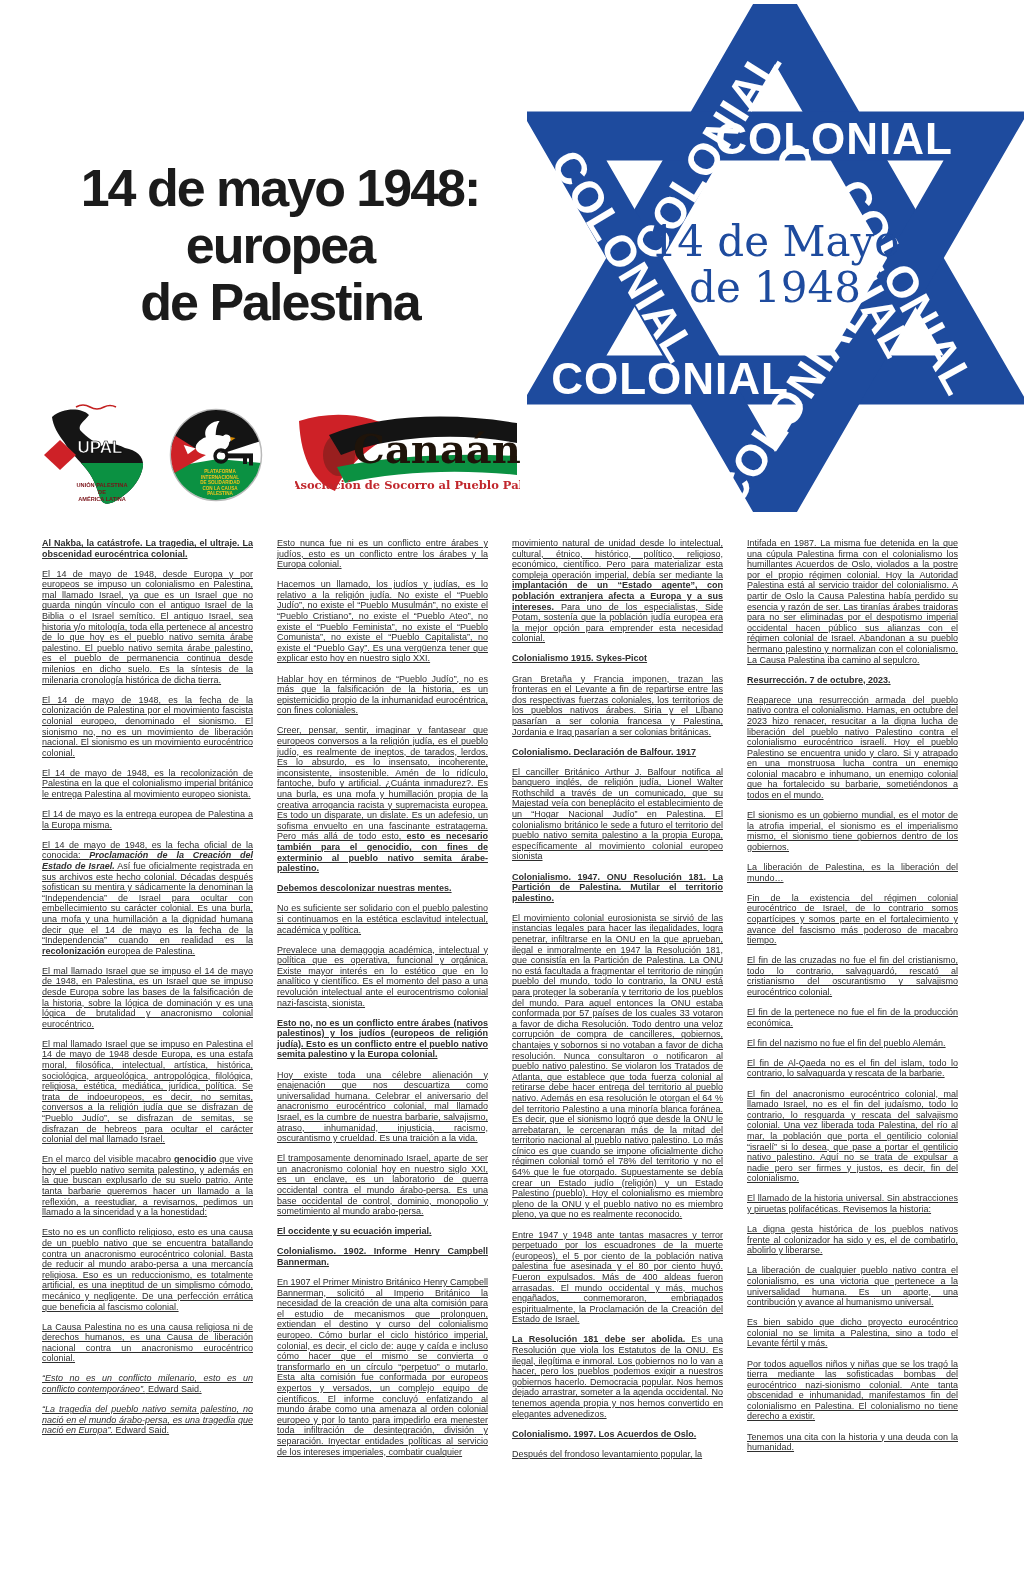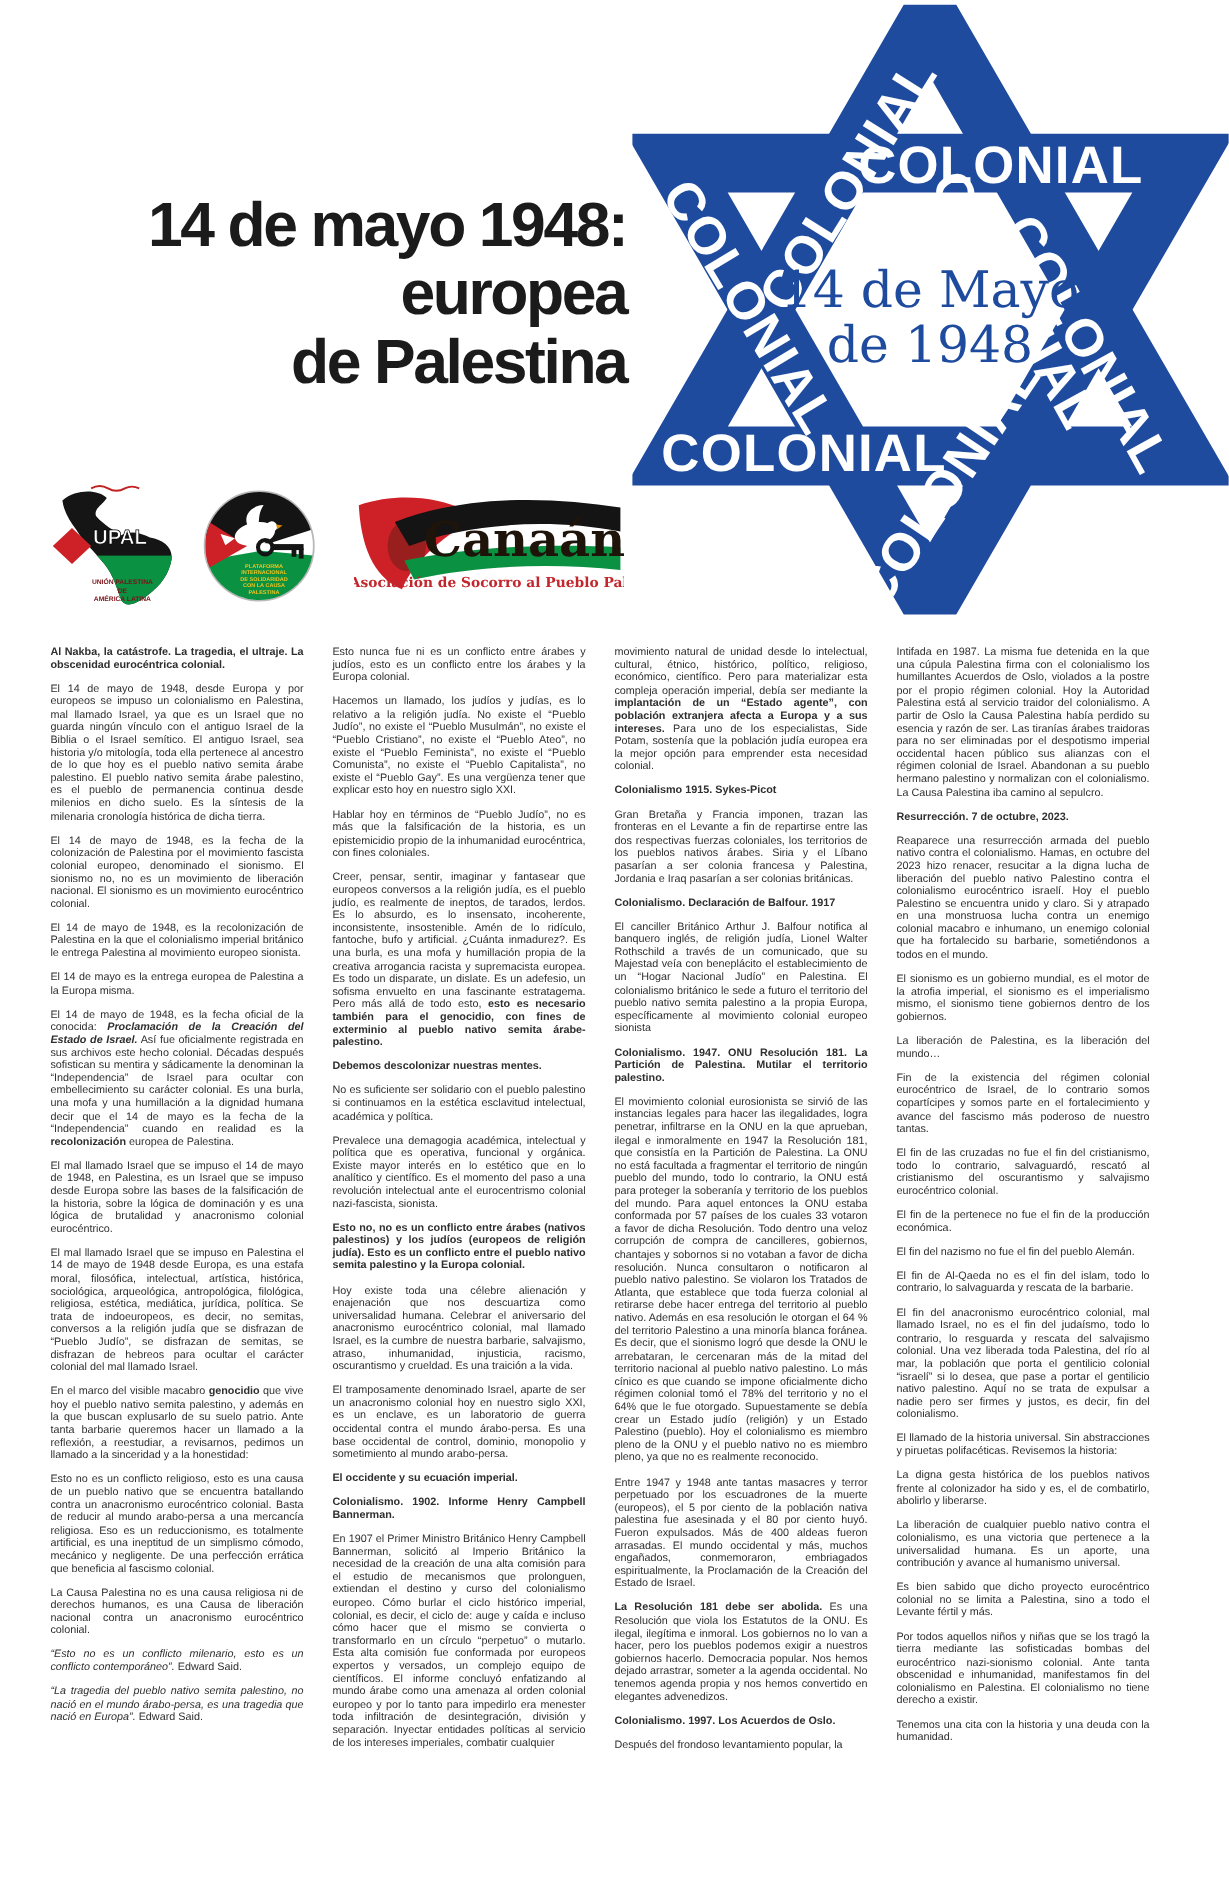--- a/index.html
+++ b/index.html
@@ -4,42 +4,42 @@
 <style>
   html,body{margin:0;padding:0;}
   body{
     width:1024px;height:1583px;background:#ffffff;position:relative;
     font-family:"Liberation Sans",sans-serif;color:#2e2e2e;overflow:hidden;
   }
   .page{position:absolute;inset:0;}
 
   
   .title-block{
-    position:absolute;left:38px;top:160px;width:484px;text-align:right;
+    position:absolute;left:38px;top:160px;width:484px;text-align:center;
     font-weight:bold;color:#1b1b1b;font-size:52px;line-height:57px;letter-spacing:-2px;
   }
 
   
   .star-wrap{position:absolute;left:527px;top:4px;width:497px;height:508px;}
   .star-wrap svg{display:block;width:100%;height:100%;}
   .band-text{fill:#ffffff;font-family:"Liberation Sans",sans-serif;font-weight:bold;font-size:44px;letter-spacing:1px;}
   .star-date{fill:#1e4b9e;font-family:"DejaVu Serif",serif;font-size:42px;}
 
   
   .logos{position:absolute;left:40px;top:400px;width:480px;height:112px;text-align:right;}
   .logo{position:absolute;}
   .logo-upal{left:2px;top:3px;width:118px;height:108px;}
   .logo-plataforma{left:128px;top:7px;width:96px;height:96px;}
   .logo-canaan{left:255px;top:5px;width:225px;height:106px;}
   .logo svg{display:block;width:100%;height:100%;}
 
   
   .columns{
     position:absolute;left:42px;top:538px;width:941px;height:1042px;
-    display:flex;gap:24px;overflow:hidden;
+    display:flex;gap:24px;overflow:hidden;text-decoration:underline;
   }
   .col{flex:0 0 211px;width:211px;font-size:9px;line-height:10.6px;text-align:justify;color:#2f2f2f;}
   .col p{margin:0 0 9.5px 0;}
   .b{font-weight:bold;}
   .i{font-style:italic;}
 </style>
 </head>
 <body>
 
 <div class="page">
@@ -191,21 +191,21 @@
         <p><span class="b">La Resolución 181 debe ser abolida.</span><span> Es una Resolución que viola los Estatutos de la ONU. Es ilegal, ilegítima e inmoral. Los gobiernos no lo van a hacer, pero los pueblos podemos exigir a nuestros gobiernos hacerlo. Democracia popular. Nos hemos dejado arrastrar, someter a la agenda occidental. No tenemos agenda propia y nos hemos convertido en elegantes advenedizos.</span></p>
         <p><span class="b">Colonialismo. 1997. Los Acuerdos de Oslo.</span></p>
         <p><span>Después del frondoso levantamiento popular, la</span></p>
       </div>
       <div class="col">
         <p><span>Intifada en 1987. La misma fue detenida en la que una cúpula Palestina firma con el colonialismo los humillantes Acuerdos de Oslo, violados a la postre por el propio régimen colonial. Hoy la Autoridad Palestina está al servicio traidor del colonialismo. A partir de Oslo la Causa Palestina había perdido su esencia y razón de ser. Las tiranías árabes traidoras para no ser eliminadas por el despotismo imperial occidental hacen público sus alianzas con el régimen colonial de Israel. Abandonan a su pueblo hermano palestino y normalizan con el colonialismo. La Causa Palestina iba camino al sepulcro.</span></p>
         <p><span class="b">Resurrección. 7 de octubre, 2023.</span></p>
         <p><span>Reaparece una resurrección armada del pueblo nativo contra el colonialismo. Hamas, en octubre del 2023 hizo renacer, resucitar a la digna lucha de liberación del pueblo nativo Palestino contra el colonialismo eurocéntrico israelí. Hoy el pueblo Palestino se encuentra unido y claro. Si y atrapado en una monstruosa lucha contra un enemigo colonial macabro e inhumano, un enemigo colonial que ha fortalecido su barbarie, sometiéndonos a todos en el mundo.</span></p>
         <p><span>El sionismo es un gobierno mundial, es el motor de la atrofia imperial, el sionismo es el imperialismo mismo, el sionismo tiene gobiernos dentro de los gobiernos.</span></p>
         <p><span>La liberación de Palestina, es la liberación del mundo…</span></p>
-        <p><span>Fin de la existencia del régimen colonial eurocéntrico de Israel, de lo contrario somos copartícipes y somos parte en el fortalecimiento y avance del fascismo más poderoso de nuestro tantas.</span></p>
+        <p><span>Fin de la existencia del régimen colonial eurocéntrico de Israel, de lo contrario somos copartícipes y somos parte en el fortalecimiento y avance del fascismo más poderoso de macabro tiempo.</span></p>
         <p><span>El fin de las cruzadas no fue el fin del cristianismo, todo lo contrario, salvaguardó, rescató al cristianismo del oscurantismo y salvajismo eurocéntrico colonial.</span></p>
         <p><span>El fin de la pertenece no fue el fin de la producción económica.</span></p>
         <p><span>El fin del nazismo no fue el fin del pueblo Alemán.</span></p>
         <p><span>El fin de Al-Qaeda no es el fin del islam, todo lo contrario, lo salvaguarda y rescata de la barbarie.</span></p>
         <p><span>El fin del anacronismo eurocéntrico colonial, mal llamado Israel, no es el fin del judaísmo, todo lo contrario, lo resguarda y rescata del salvajismo colonial. Una vez liberada toda Palestina, del río al mar, la población que porta el gentilicio colonial “israelí” si lo desea, que pase a portar el gentilicio nativo palestino. Aquí no se trata de expulsar a nadie pero ser firmes y justos, es decir, fin del colonialismo.</span></p>
         <p><span>El llamado de la historia universal. Sin abstracciones y piruetas polifacéticas. Revisemos la historia:</span></p>
         <p><span>La digna gesta histórica de los pueblos nativos frente al colonizador ha sido y es, el de combatirlo, abolirlo y liberarse.</span></p>
         <p><span>La liberación de cualquier pueblo nativo contra el colonialismo, es una victoria que pertenece a la universalidad humana. Es un aporte, una contribución y avance al humanismo universal.</span></p>
         <p><span>Es bien sabido que dicho proyecto eurocéntrico colonial no se limita a Palestina, sino a todo el Levante fértil y más.</span></p>
         <p><span>Por todos aquellos niños y niñas que se los tragó la tierra mediante las sofisticadas bombas del eurocéntrico nazi-sionismo colonial. Ante tanta obscenidad e inhumanidad, manifestamos fin del colonialismo en Palestina. El colonialismo no tiene derecho a existir.</span></p>

